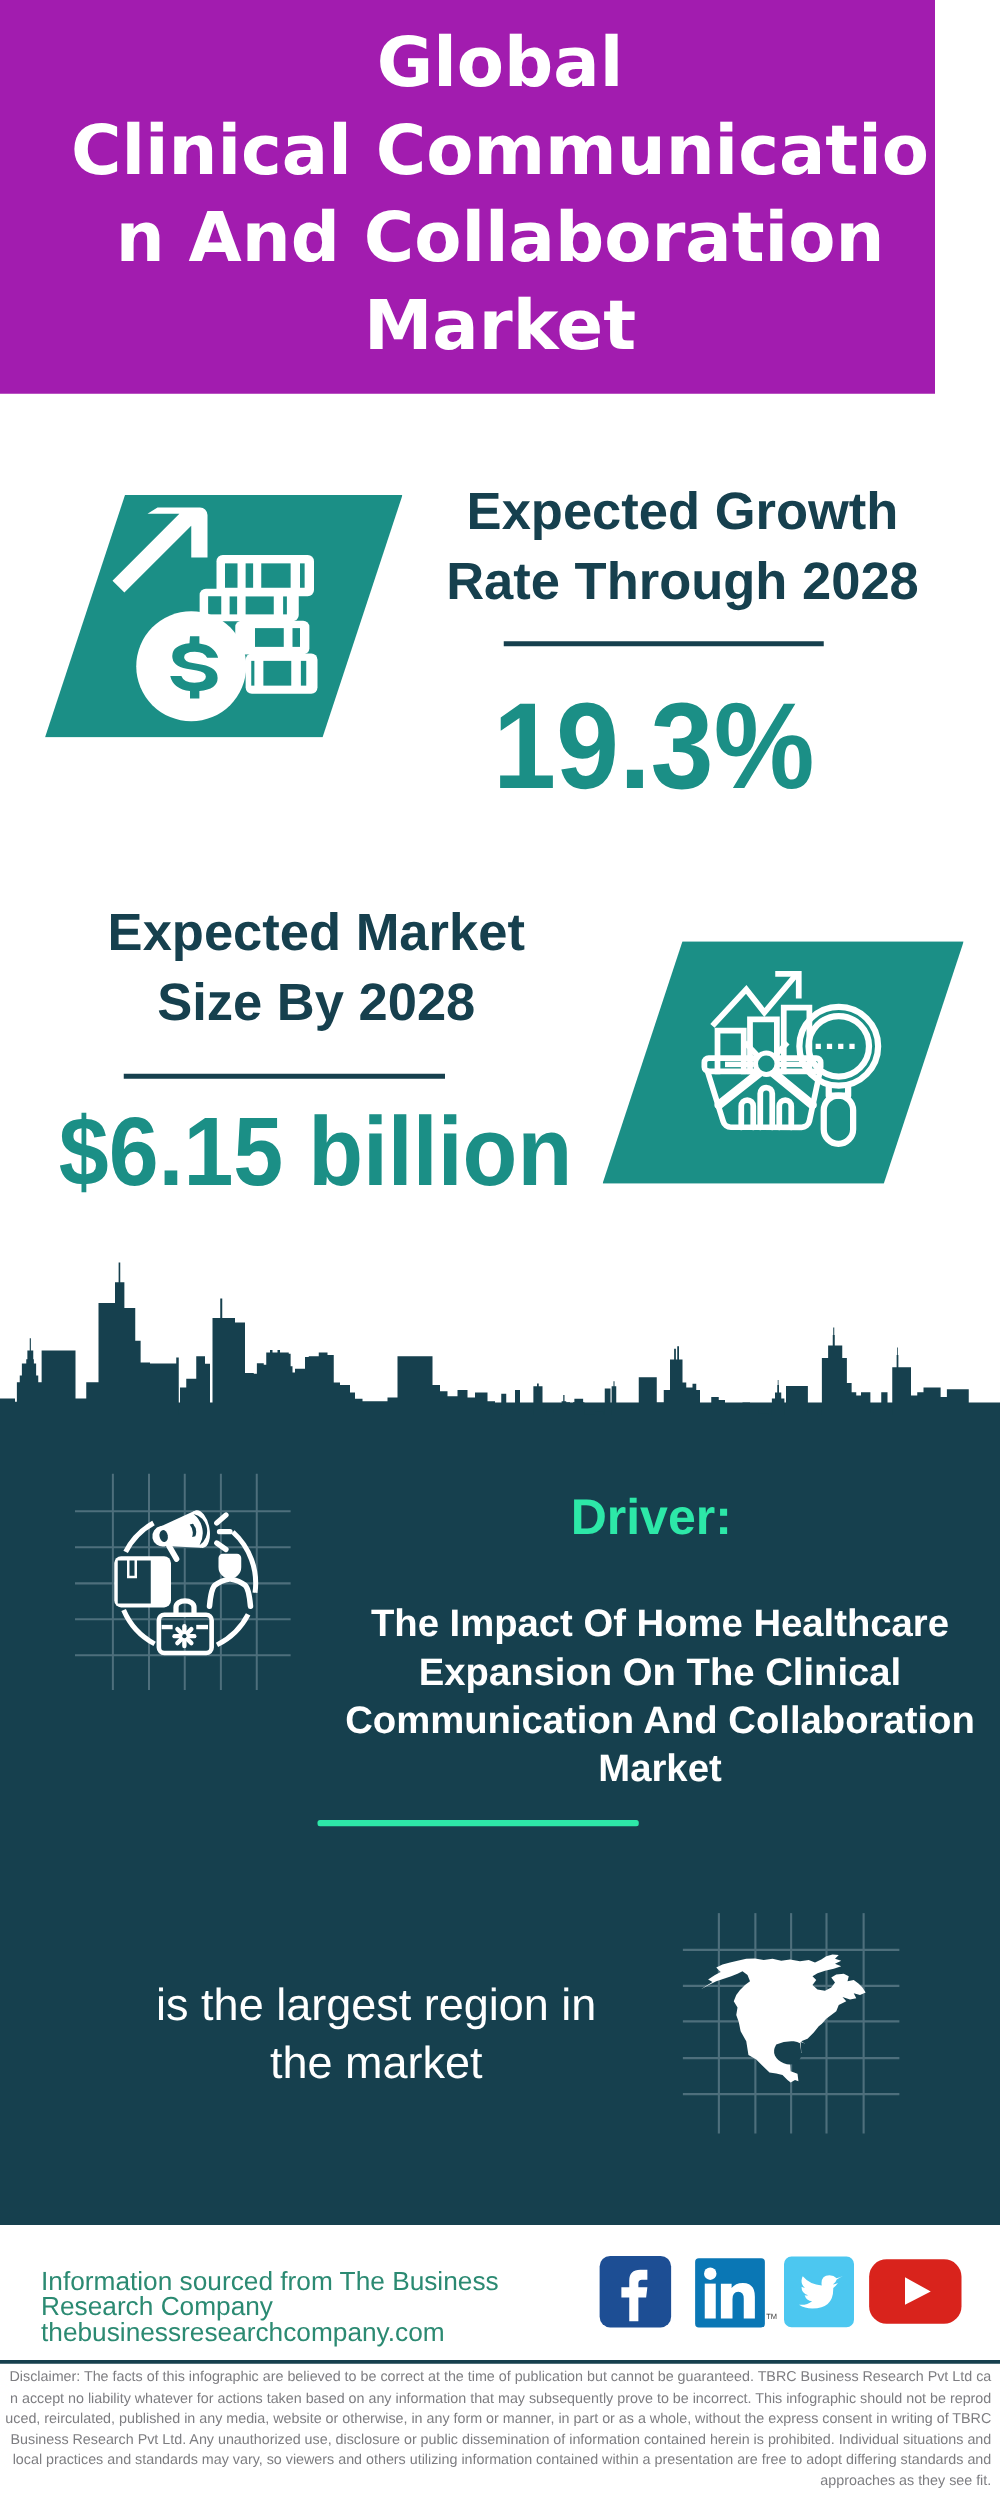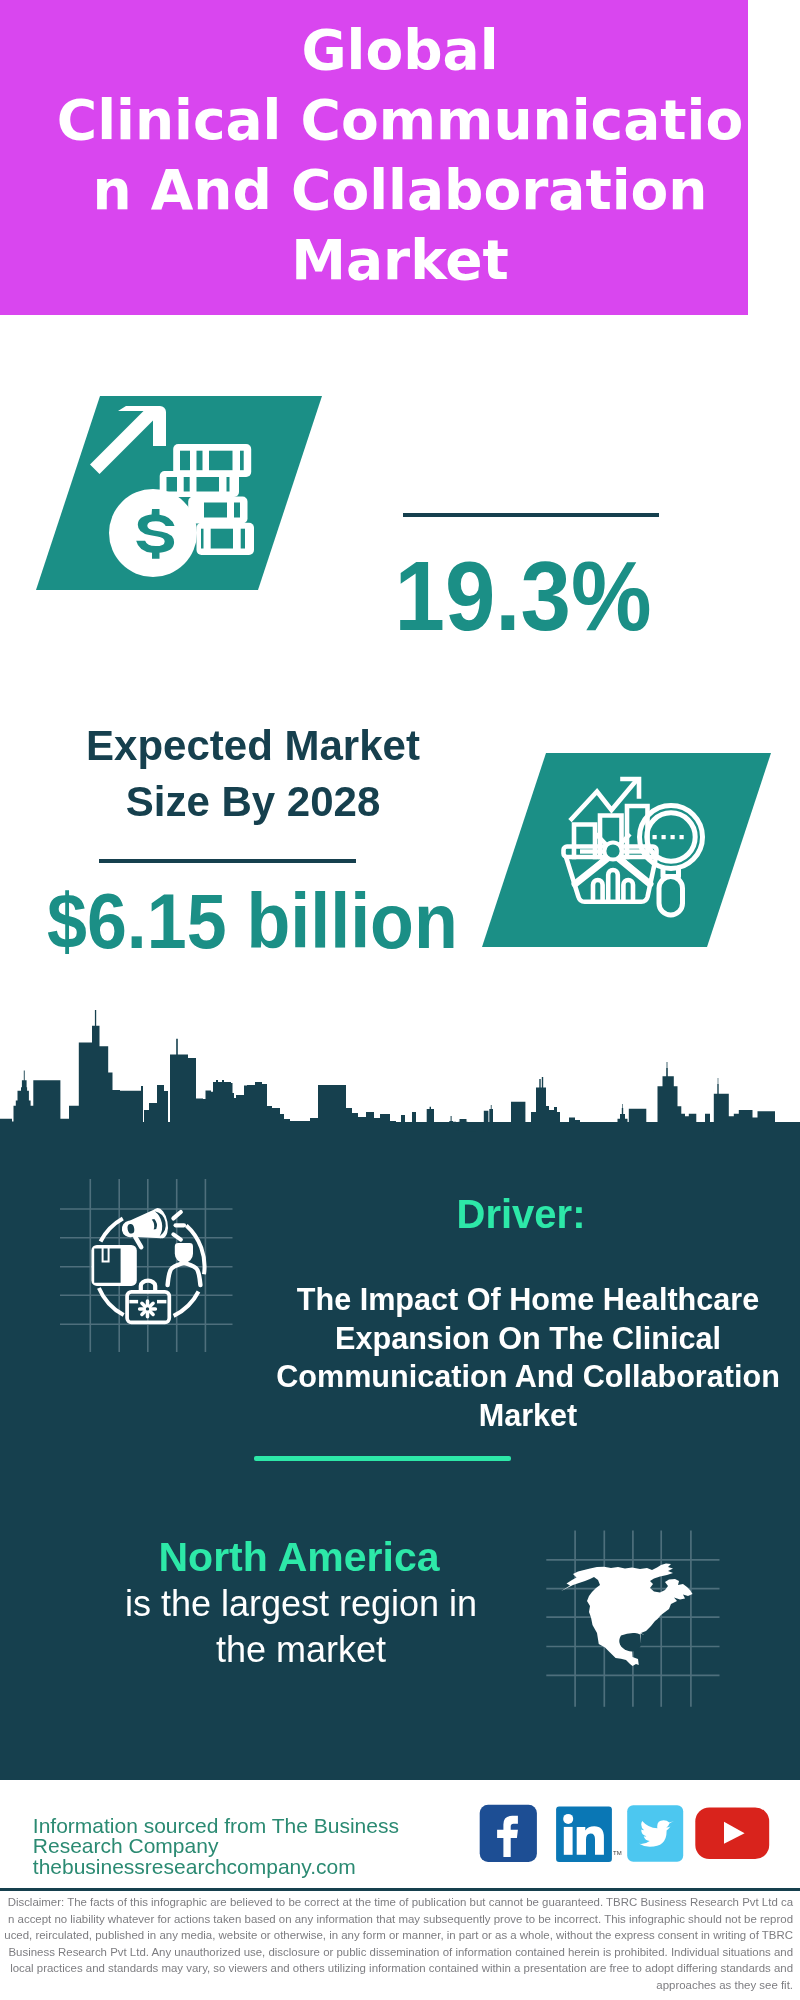--- a/index.html
+++ b/index.html
@@ -1,21 +1,21 @@
 <!DOCTYPE html>
 <html><head>
 <meta charset="utf-8">
 <style>
   * { margin:0; padding:0; box-sizing:border-box; }
   html,body { width:800px; height:2000px; }
   body { font-family:"Liberation Sans", sans-serif; background:#ffffff; overflow:hidden; }
   .page { position:relative; width:800px; height:2000px; background:#ffffff; overflow:hidden; }
 
   
-  .header { position:absolute; left:0; top:0; width:748px; height:315px; background:#d946ef;text-decoration:underline; }
+  .header { position:absolute; left:0; top:0; width:748px; height:315px; background:#a21caf;text-decoration:underline; }
   .header-title { position:absolute; left:56px; top:0; width:688px; text-align:center;
      color:#ffffff; font-family:"DejaVu Sans", sans-serif; font-size:55px; font-weight:bold;
      line-height:70px; padding-top:15px; word-break:break-all; }
 
   
   .para { position:absolute; background:#1b8f86; }
 
   .stat-head { position:absolute; font-family:"Liberation Sans", sans-serif; font-weight:bold;
       color:#16404e; font-size:42px; line-height:56px; text-align:center; }
   .stat-rule { position:absolute; height:4px; background:#16404e; }
@@ -81,20 +81,21 @@
         <rect x="196.5" y="450.7" width="6" height="19.5" fill="#1b8f86"></rect>
         <rect x="209" y="450.7" width="23.5" height="19.5" fill="#1b8f86"></rect>
         <rect x="240" y="450.7" width="3.7" height="19.5" fill="#1b8f86"></rect>
  </g>
  <g>
   <circle cx="153" cy="533" r="44" fill="#ffffff"></circle>
   <path d="M152 509 h7.5 v5.8 q12 1.5 15 11.3 h-8.8 q-2.2 -4.8 -9.8 -4.8 q-8.6 0 -8.6 4.4 q0 3.5 6.9 4.7 l7.7 1.4 q12.2 2.3 12.2 10.5 q0 9 -14.6 10.5 v6 h-7.5 v-6 q-13.4 -1.5 -15.8 -12.1 h8.9 q1.9 5.4 10.4 5.4 q9.2 0 9.2 -4.7 q0 -3.8 -7.3 -5 l-8.1 -1.5 q-11.5 -2.1 -11.5 -10.2 q0 -8.7 13.8 -10.2 z" fill="#1b8f86"></path>
  </g>
 </svg>
 
+  <div class="stat-head" style="left:350px; top:381px; width:392px;"><span>Expected Growth Rate Through 2028</span></div>
   <div class="stat-rule" style="left:403px; top:513px; width:256px;"></div>
   <div class="stat-val" style="left:323px; top:547px; width:400px; font-size:98px; transform:scaleX(0.925);"><span>19.3%</span></div>
 
   <div class="para" style="left:482px; top:753px; width:289px; height:194px; clip-path:polygon(64px 0, 289px 0, 225px 194px, 0 194px);">
   </div>
 
 <svg style="position:absolute;left:0;top:0;width:800px;height:2000px;pointer-events:none;" viewBox="0 0 800 2000">
  <g fill="none" stroke="#ffffff" stroke-width="4.6" stroke-linecap="square" stroke-linejoin="miter">
   <path d="M571.5 819 L597 791.5 L611.5 810 L635 782"></path>
   <path d="M622.5 779 H639 V796.5"></path>
@@ -216,21 +217,20 @@
     <line x1="546.3" y1="1559.9" x2="719.5" y2="1559.9"></line>
     <line x1="546.3" y1="1588.7" x2="719.5" y2="1588.7"></line>
     <line x1="546.3" y1="1617.1" x2="719.5" y2="1617.1"></line>
     <line x1="546.3" y1="1646.5" x2="719.5" y2="1646.5"></line>
     <line x1="546.3" y1="1675.3" x2="719.5" y2="1675.3"></line>
   </g>
   <path fill="#ffffff" d="M560.5 1591.5 L566 1588 L570 1585.5 L566.5 1583.5 L572 1580 L576.5 1577.5 L573 1574 L578 1571.5 L584 1570 L590 1568.5 L597 1567 L604 1566.8 L611 1568 L618 1567 L625 1568.5 L632 1567.5 L640 1569 L647 1568 L652 1570 L657 1567.5 L661 1565 L666 1563.5 L671 1564 L668 1567 L673 1568.5 L668 1571 L673 1573 L667 1575 L660 1576.5 L654 1578.5 L650 1581 L653 1584 L650 1588 L654 1591.5 L660 1592.5 L665 1590 L668 1586 L665 1582 L669 1579.5 L675 1579 L679 1581 L678 1585 L683 1584 L687 1587 L690 1590 L692.5 1594 L688 1596 L683 1594.5 L685 1598.5 L680 1599.5 L674 1597.5 L677 1601 L671 1604 L669 1609 L665 1612 L661 1615 L657.5 1619 L655 1621 L651 1626 L646 1631 L641 1633 L644 1635 L642.5 1641 L639 1644 L636 1648 L634 1647.5 L632 1650 L632.5 1657 L638 1659 L638.75 1665 L636 1664 L632.5 1666 L630 1664 L626 1660 L621 1658.75 L615.6 1658 L610 1652.5 L605 1647.5 L598.75 1644 L597 1633 L592.5 1625 L591 1617.5 L589 1612 L590 1606 L587 1601 L589 1596 L592 1592 L596 1588 L600 1585 L598 1580 L594 1577 L590 1579 L585 1581 L579 1583 L573 1585 L567 1588 Z"></path>
   <path fill="#16404e" d="M621 1635.5 q7 -3 14 -2.5 q3 0.3 5 1.5 q1 6 1 10 q-1 4 -5 6 q-4 2 -9 0 q-5 -2 -7 -6 q-2 -4 1 -9 z"></path>
   <path fill="#16404e" d="M640.5 1633.5 l4 1.5 l-1 8 l-2.5 -1 z"></path>
  </svg>
-  <div class="region-name" style="left:154px; top:1537px; width:290px;"><span>North America</span></div>
   <div class="region-text" style="left:101px; top:1581px; width:400px;"><span>is the largest region in the market</span></div>
 
   <div class="src-text" style="left:32.8px; top:1816px; width:460px;">
     <div>Information sourced from The Business Research Company</div>
     <div>thebusinessresearchcompany.com</div>
   </div>
 
 <svg style="position:absolute;left:0;top:0;width:800px;height:2000px;" viewBox="0 0 800 2000">
   <g>
     <rect x="479.7" y="1804.7" width="57.2" height="57.2" rx="8.4" fill="#1d4e94"></rect>

